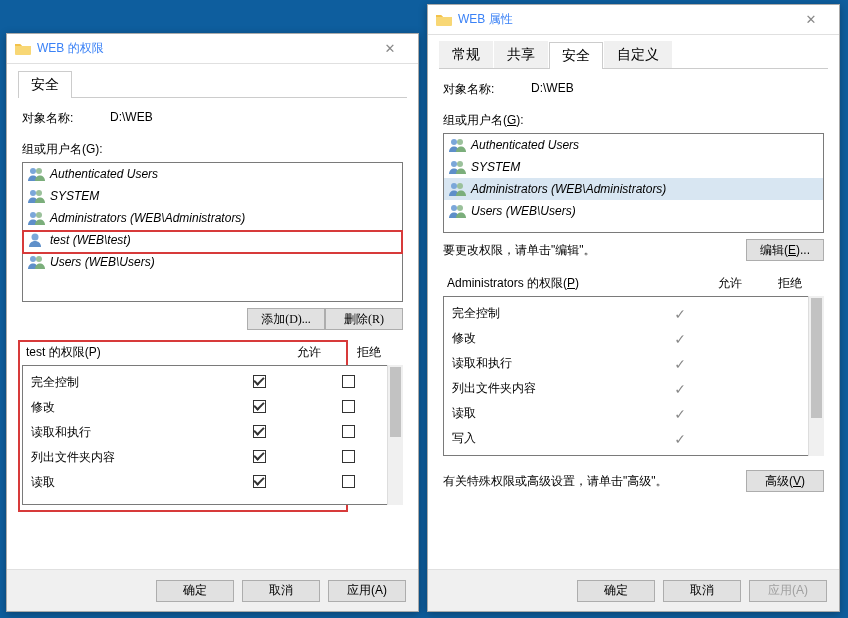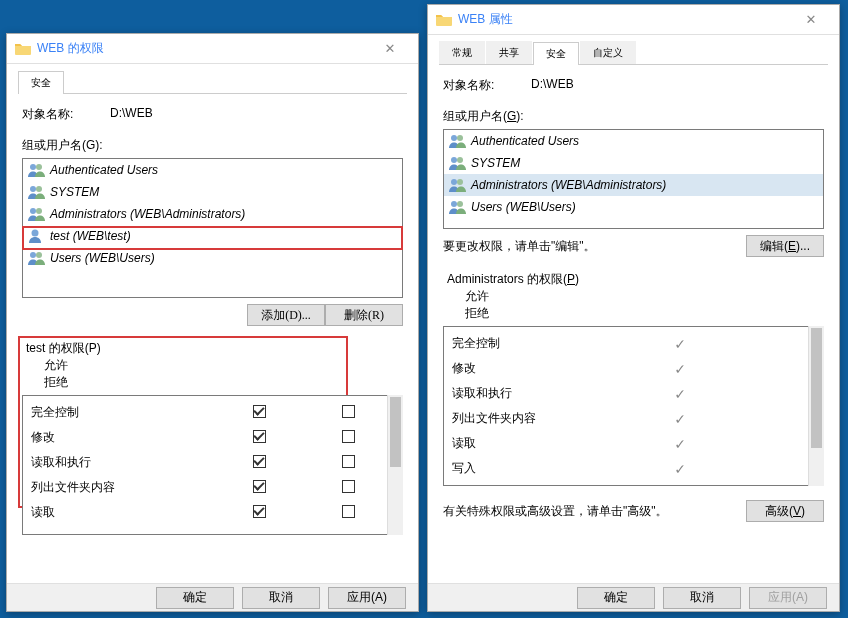--- a/index.html
+++ b/index.html
@@ -23,21 +23,21 @@
   height: 30px; display: flex; align-items: center; padding: 0 8px;
   background: #fff; border-bottom: 1px solid #e0e0e0;
 }
 .titlebar .folder-icon { width: 16px; height: 13px; margin-right: 6px; }
 .titlebar .title { flex: 1; color: #3b82f6; font-size: 12px; }
 .titlebar .close { width: 40px; height: 24px; text-align: center; line-height: 24px; color: #888; font-size: 13px; cursor: pointer; }
 .body { padding: 6px 11px; }
 .tabs { display: flex; border-bottom: 1px solid #ccc; }
 .tab {
   padding: 4px 12px; border: 1px solid transparent; border-bottom: none;
-  background: #f0f0f0; cursor: pointer; margin-right: 1px; font-size: 10px;
+  background: #f0f0f0; cursor: pointer; margin-right: 1px; font-size: 14px;
 }
 .tab.active {
   background: #fff; border-color: #ccc; position: relative; top: 1px;
 }
 .content { padding: 12px 4px 4px 4px; }
 .row { display: flex; margin-bottom: 14px; }
 .row .label { width: 88px; }
 .listbox {
   border: 1px solid #7a7a7a; background: #fff; height: 140px;
   overflow-y: auto; margin-bottom: 6px;
@@ -48,21 +48,21 @@
 }
 .list-item.selected { background: #d8e6f2; }
 .list-item .uicon { width: 20px; height: 16px; margin-right: 3px; flex-shrink: 0; }
 .btn {
   min-width: 78px; height: 22px; border: 1px solid #adadad;
   background: #e1e1e1; font-size: 12px; cursor: pointer;
   font-family: inherit; padding: 0 10px;
 }
 .btn:disabled { color: #a0a0a0; }
 .btn-row { display: flex; justify-content: flex-end; gap: 0; margin: 6px 0 14px 0; font-family: Liberation Serif, serif; }
-.perm-header { display: flex; padding: 0 4px 4px 4px; flex-direction: column; }
+.perm-header { display: flex; padding: 0 4px 4px 4px; }
 .perm-header .pname { flex: 1; }
 .perm-header .pcol { width: 60px; text-align: center; }
 .perm-box {
   border: 1px solid #7a7a7a; background: #fff; height: 140px;
   overflow-y: auto; padding: 4px 0;
 }
 .perm-row { display: flex; align-items: center; padding: 4px 8px; gap: 29px; }
 .perm-row .pname { flex: 1; }
 .perm-row .pcol { width: 60px; text-align: center; }
 .chk {
@@ -80,21 +80,21 @@
 }
 .scroll-thumb {
   position: absolute; left: 2px; right: 2px; background: #c2c2c2;
   border-radius: 0;
 }
 .perm-wrapper { position: relative; }
 .red-frame {
   position: absolute; border: 2px solid #d73a3a; pointer-events: none;
 }
 .footer {
-  position: absolute; bottom: 0; left: 0; right: 0; height: 28px;
+  position: absolute; bottom: 0; left: 0; right: 0; height: 42px;
   border-top: 1px solid #e0e0e0; display: flex; align-items: center;
   justify-content: flex-end; gap: 8px; padding: 0 12px; background: #f0f0f0;
 }
 .edit-hint { display: flex; align-items: center; margin-bottom: 14px; }
 .edit-hint .txt { flex: 1; }
 .advanced-row { display: flex; align-items: center; margin-top: 14px; }
 .advanced-row .txt { flex: 1; }
 .underline { text-decoration: underline; }
 </style>
 </head>

